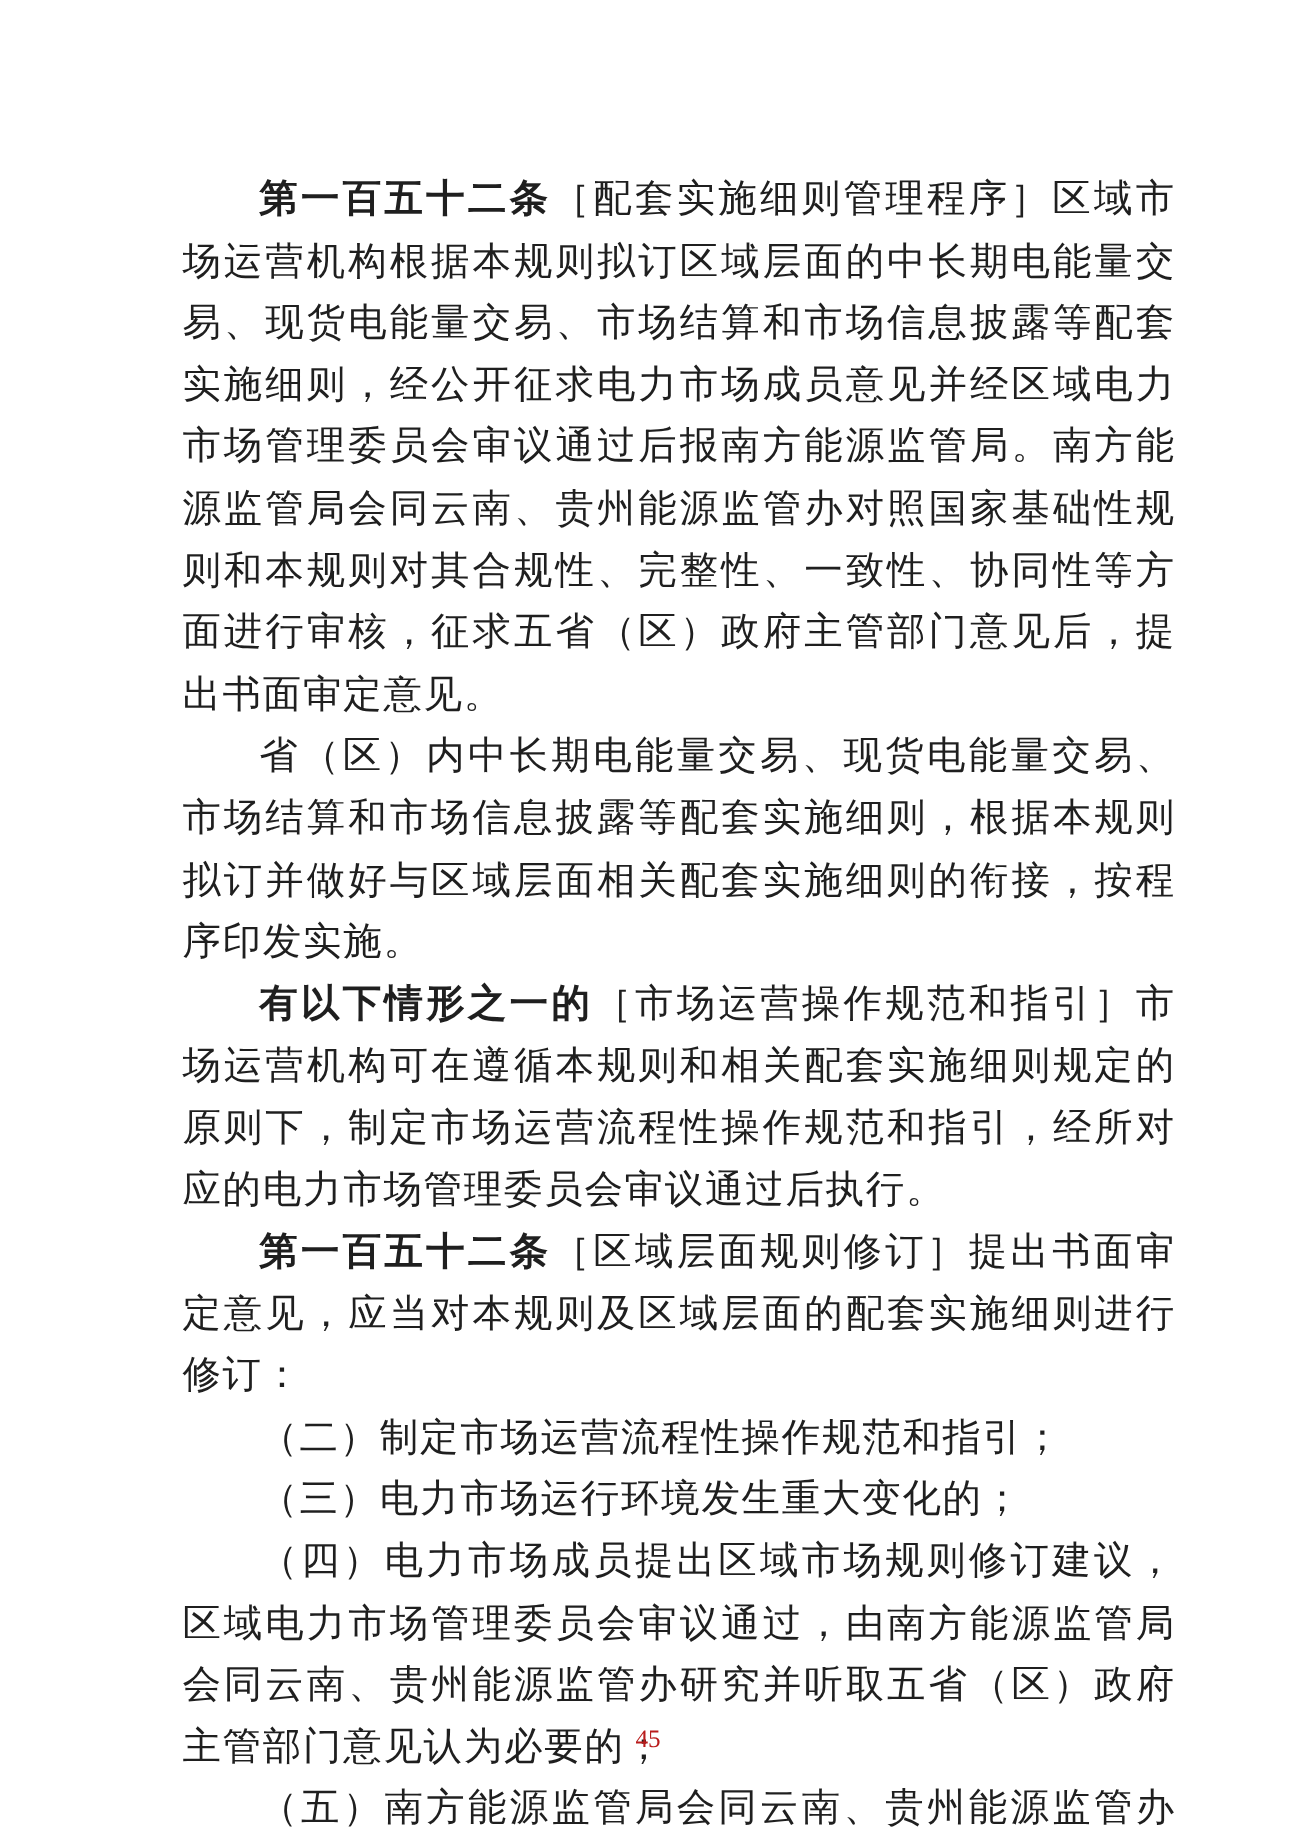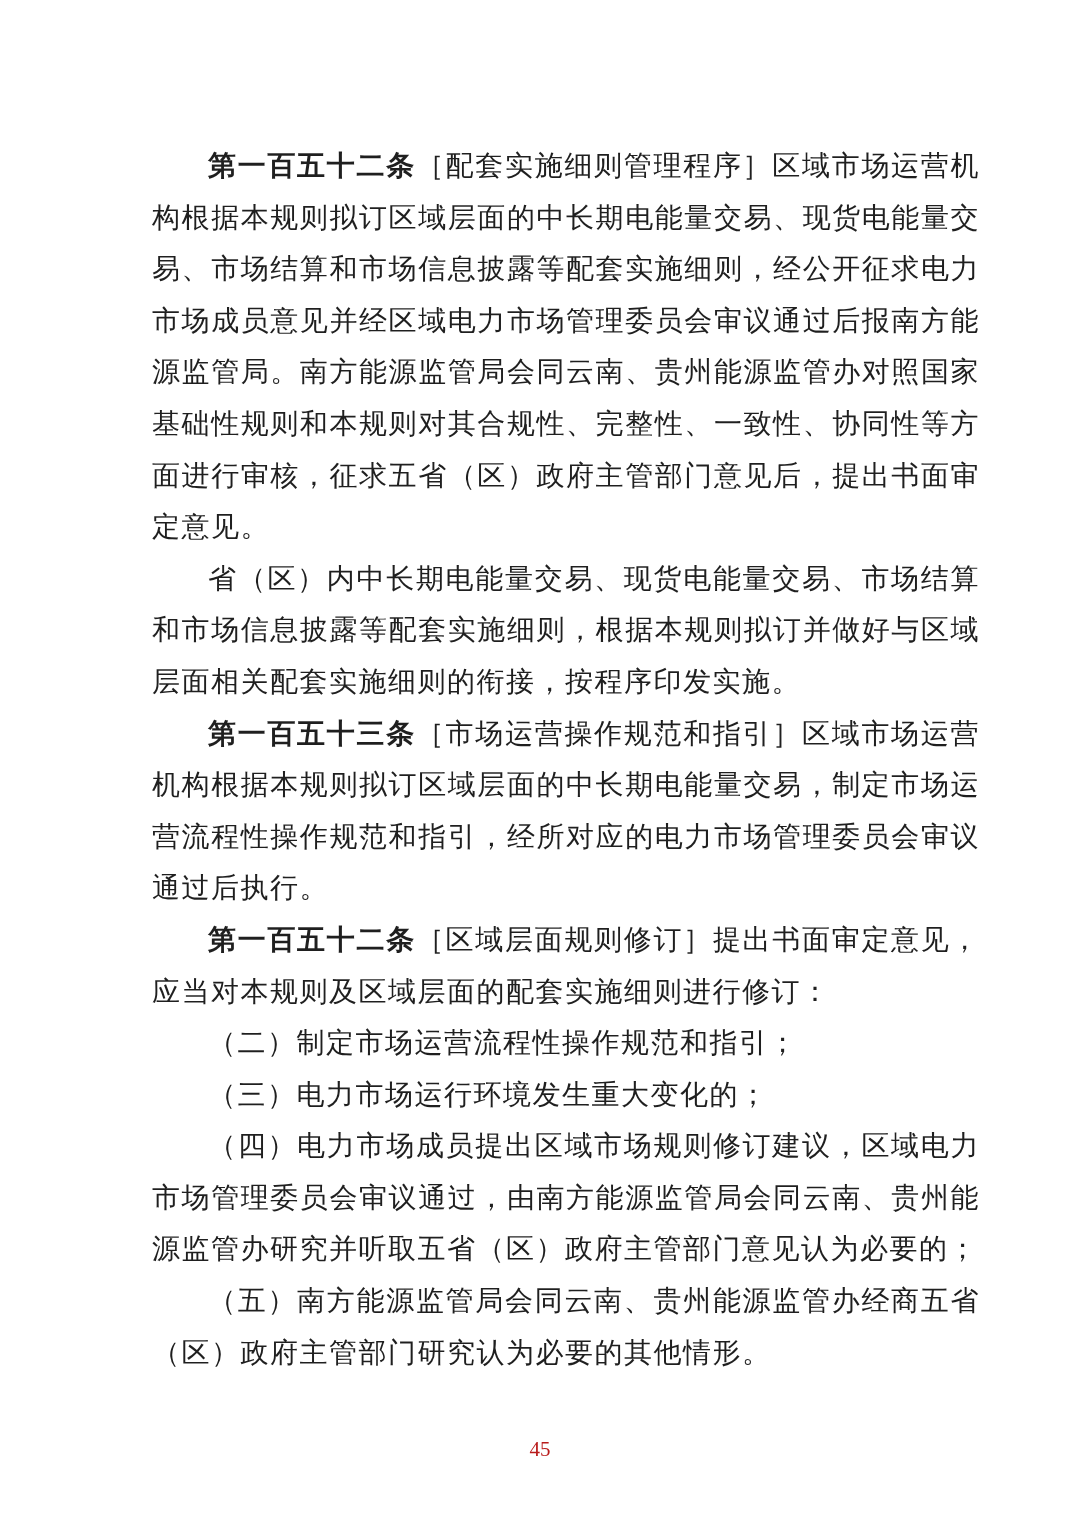--- a/index.html
+++ b/index.html
@@ -17,21 +17,21 @@
   }
   .doc-content {
     position: absolute;
     left: 152px;
     top: 140px;
     width: 828px;
   }
   .doc-content p {
     margin: 0;
     padding: 0;
-    font-size: 28px;
+    font-size: 32px;
     line-height: 51.6px;
     letter-spacing: 1.5px;
     text-align: justify;
     text-justify: inter-character;
     text-indent: 2em;
     word-break: break-all;
     overflow-wrap: anywhere;
   }
   .article-lead {
     font-weight: 700;
@@ -49,21 +49,21 @@
     color: #b91c1c;
     font-family: "Liberation Serif", serif;
   }
 </style>
 </head>
 <body>
 
 <div class="doc-content">
   <p><span class="article-lead">第一百五十二条</span><span>［配套实施细则管理程序］区域市场运营机构根据本规则拟订区域层面的中长期电能量交易、现货电能量交易、市场结算和市场信息披露等配套实施细则，经公开征求电力市场成员意见并经区域电力市场管理委员会审议通过后报南方能源监管局。南方能源监管局会同云南、贵州能源监管办对照国家基础性规则和本规则对其合规性、完整性、一致性、协同性等方面进行审核，征求五省（区）政府主管部门意见后，提出书面审定意见。</span></p>
   <p><span>省（区）内中长期电能量交易、现货电能量交易、市场结算和市场信息披露等配套实施细则，根据本规则拟订并做好与区域层面相关配套实施细则的衔接，按程序印发实施。</span></p>
-  <p><span class="article-lead">第一百五十三条</span><span>［市场运营操作规范和指引］区域市场运营机构根据本规则拟订区域层面的中长期电能量交易，制定市场运营流程性操作规范和指引，经所对应的电力市场管理委员会审议通过后执行。</span></p>
+  <p><span class="article-lead">有以下情形之一的</span><span>［市场运营操作规范和指引］市场运营机构可在遵循本规则和相关配套实施细则规定的原则下，制定市场运营流程性操作规范和指引，经所对应的电力市场管理委员会审议通过后执行。</span></p>
   <p><span class="article-lead">第一百五十二条</span><span>［区域层面规则修订］提出书面审定意见，应当对本规则及区域层面的配套实施细则进行修订：</span></p>
   <p><span>（二）制定市场运营流程性操作规范和指引；</span></p>
   <p><span>（三）电力市场运行环境发生重大变化的；</span></p>
   <p><span>（四）电力市场成员提出区域市场规则修订建议，区域电力市场管理委员会审议通过，由南方能源监管局会同云南、贵州能源监管办研究并听取五省（区）政府主管部门意见认为必要的；</span></p>
   <p><span>（五）南方能源监管局会同云南、贵州能源监管办经商五省（区）政府主管部门研究认为必要的其他情形。</span></p>
 </div>
 
 <div class="page-number">45</div>
 
 </body></html>

